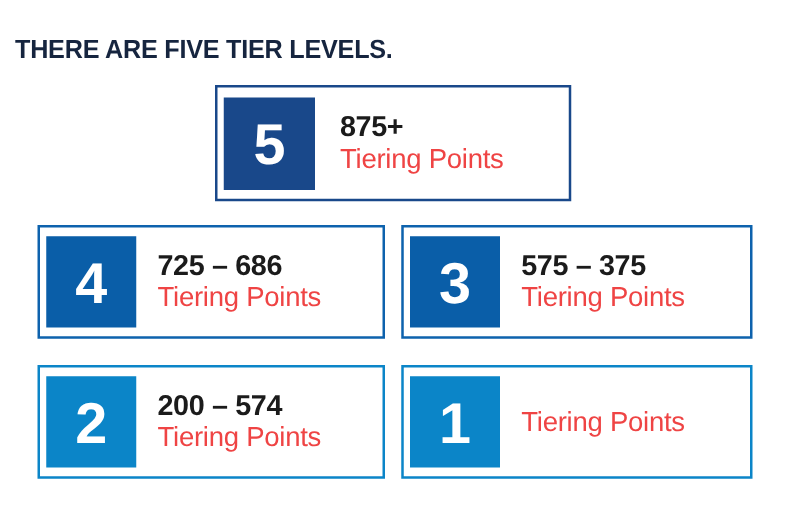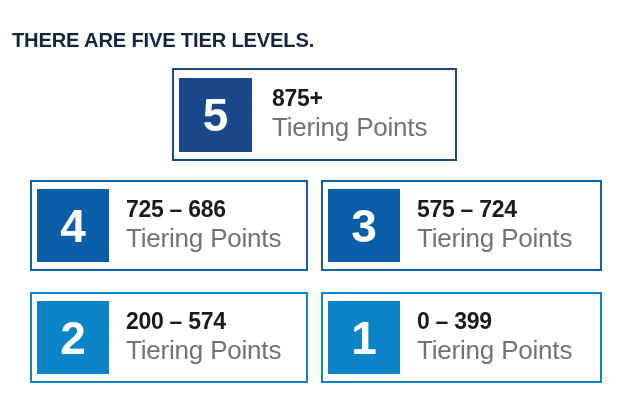--- a/index.html
+++ b/index.html
@@ -58,23 +58,23 @@
   .tier-range {
     font-size: 23px;
     font-weight: bold;
     color: #1b1b1b;
     line-height: 1.12;
     letter-spacing: -0.3px;
     white-space: nowrap;
   }
 
   .tier-label {
-    font-size: 26px;
+    font-size: 22px;
     font-weight: normal;
-    color: #737373;
+    color: #ef4444;
     line-height: 1.18;
     letter-spacing: -0.2px;
     white-space: nowrap;
   }
 
   
   #card-5 {
     left: 172px;
     top: 68px;
     width: 285px;
@@ -162,32 +162,31 @@
   <div class="tier-badge">4</div>
   <div class="tier-text">
     <div class="tier-range">725 – 686</div>
     <div class="tier-label">Tiering Points</div>
   </div>
 </div>
 
 <div class="tier-card" id="card-3">
   <div class="tier-badge">3</div>
   <div class="tier-text">
-    <div class="tier-range">575 – 724</div>
+    <div class="tier-range">575 – 375</div>
     <div class="tier-label">Tiering Points</div>
   </div>
 </div>
 
 <div class="tier-card" id="card-2">
   <div class="tier-badge">2</div>
   <div class="tier-text">
     <div class="tier-range">200 – 574</div>
     <div class="tier-label">Tiering Points</div>
   </div>
 </div>
 
 <div class="tier-card" id="card-1">
   <div class="tier-badge">1</div>
   <div class="tier-text">
-    <div class="tier-range">0 – 399</div>
     <div class="tier-label">Tiering Points</div>
   </div>
 </div>
 
 </body></html>

